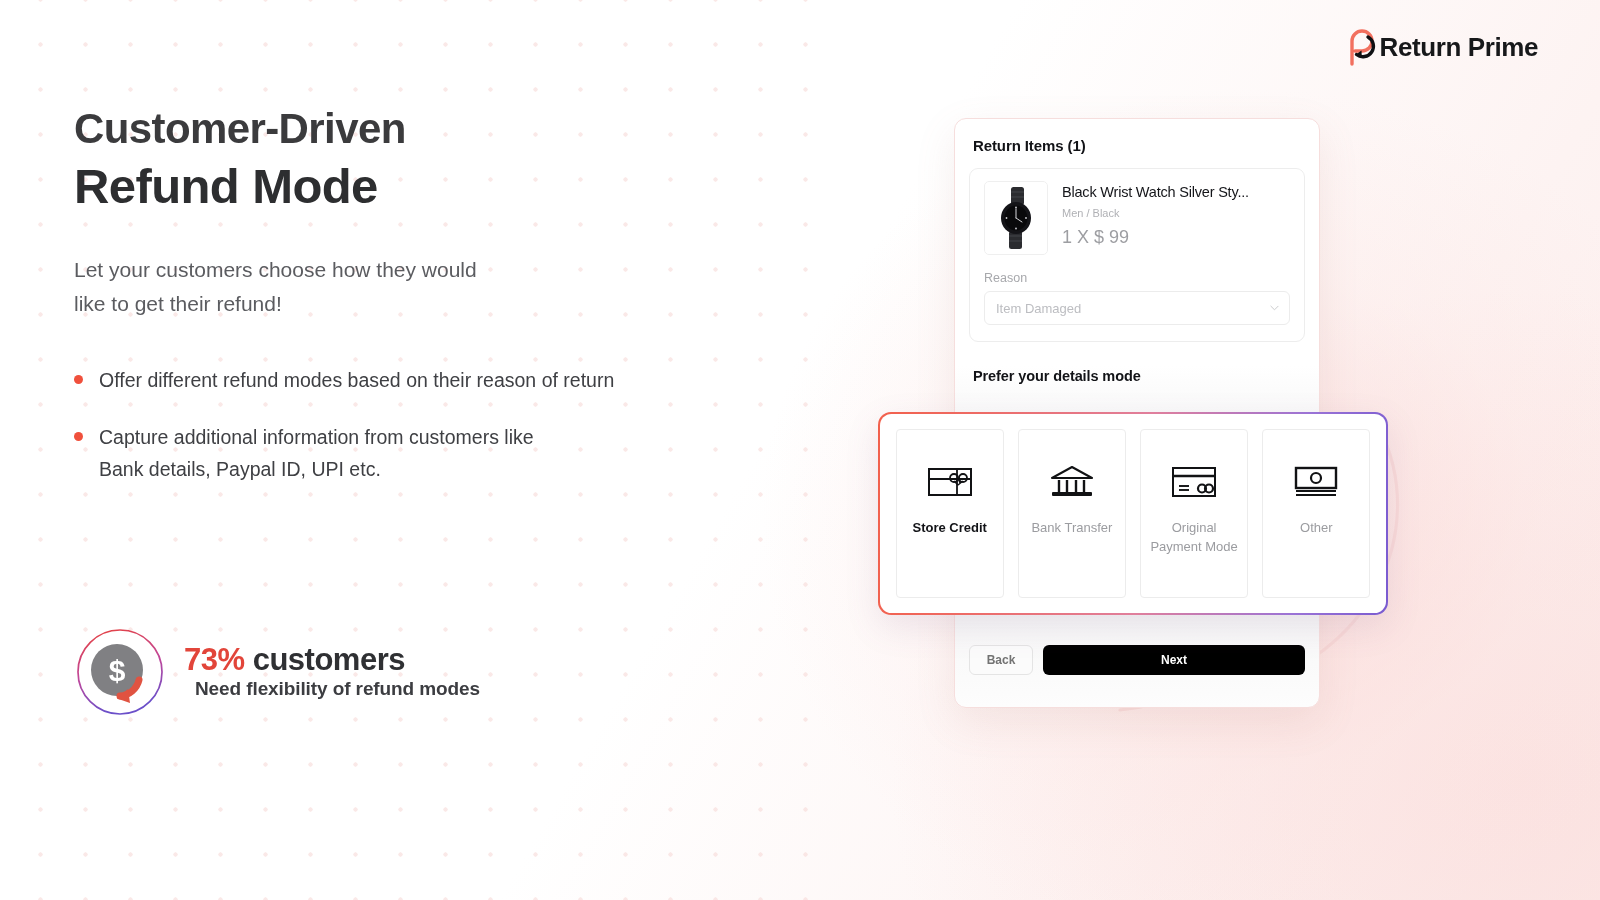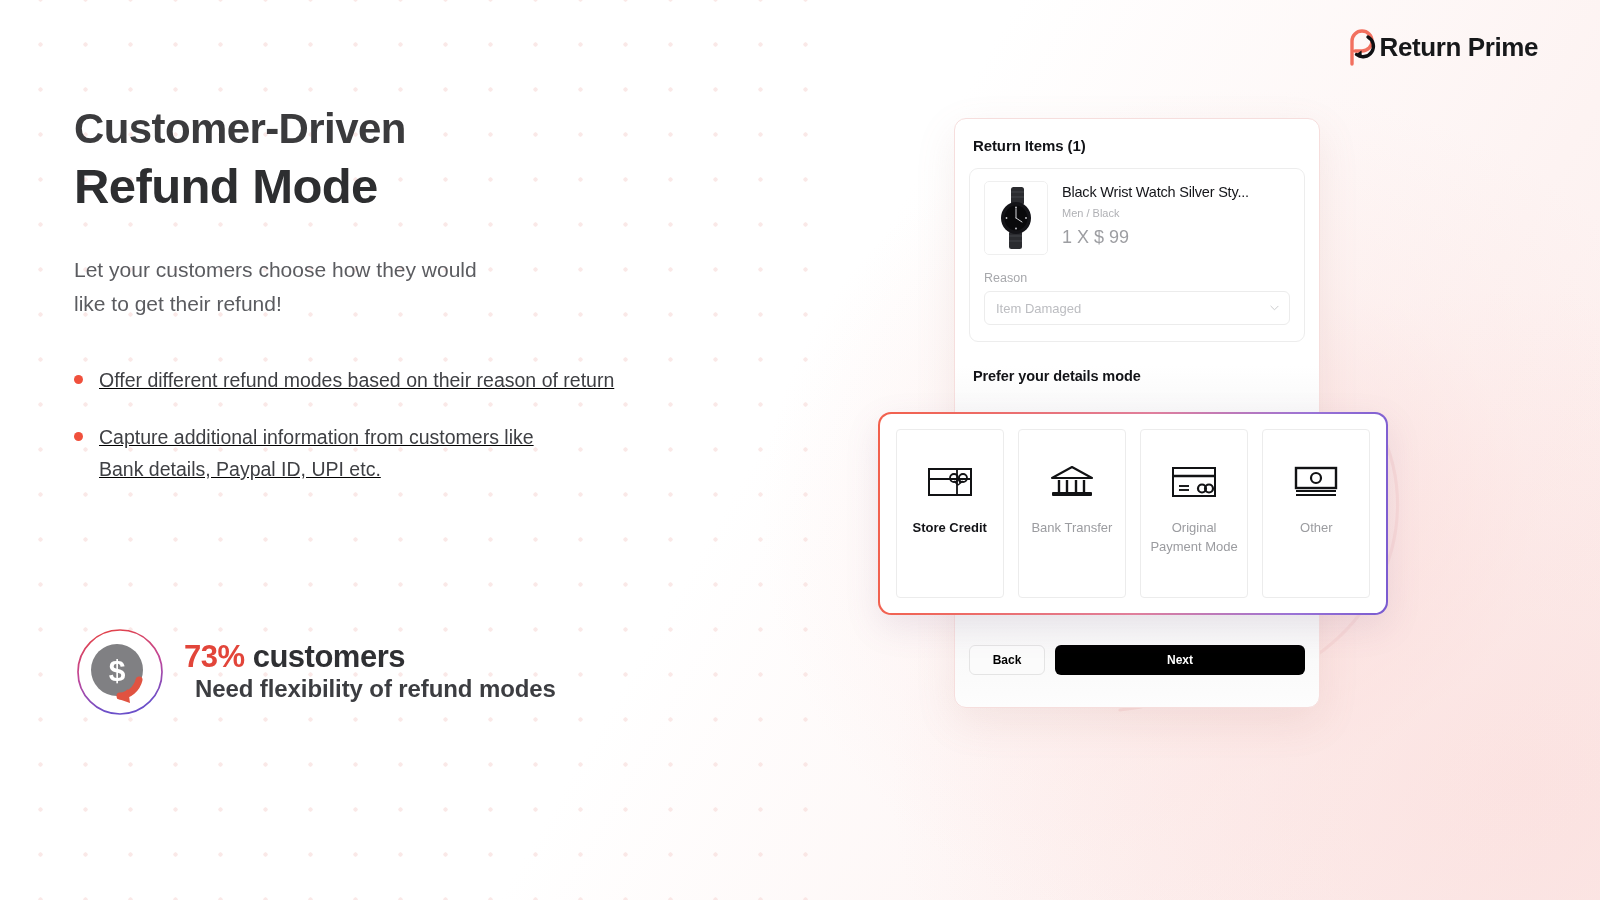--- a/index.html
+++ b/index.html
@@ -94,21 +94,20 @@
     line-height: 1.62;
     font-weight: 400;
   }
 
   .bullets { margin-top: 44px; }
   .bullet {
     display: flex;
     align-items: flex-start;
     gap: 16px;
     margin-bottom: 25px;
-    text-decoration: underline;
   }
   .bullet-dot {
     width: 9px; height: 9px;
     border-radius: 50%;
     background: #f0503c;
     flex: none;
     margin-top: 10px;
   }
   .bullet-text {
     font-size: 19.5px;
@@ -136,21 +135,21 @@
     font-weight: bold;
     color: #2f3033;
     letter-spacing: -0.5px;
     line-height: 1.15;
     white-space: nowrap;
   }
   .stat-top .pct { color: #e2453a; }
   .stat-bottom {
     margin-top: 1px;
     margin-left: 11px;
-    font-size: 24px;
+    font-size: 19px;
     font-weight: bold;
     color: #3c3d41;
     letter-spacing: -0.1px;
     white-space: nowrap;
   }
 
   
   .mock {
     position: absolute;
     left: 954px; top: 118px;
@@ -239,27 +238,27 @@
     letter-spacing: -0.1px;
   }
 
   .mock-actions {
     position: absolute;
     left: 14px; right: 14px; bottom: 32px;
     display: flex;
     gap: 10px;
   }
   .btn-back {
-    width: 76px; height: 30px;
+    width: 64px; height: 30px;
     border: 1px solid #e4e4e4;
     border-radius: 6px;
     background: #fbfbfb;
     font-size: 12px;
     font-weight: bold;
-    color: #000000;
+    color: #737373;
     font-family: inherit;
     cursor: pointer;
     text-align: center;
   }
   .btn-next {
     flex: 1; height: 30px;
     border: none;
     border-radius: 6px;
     background: #000000;
     font-size: 12px;

